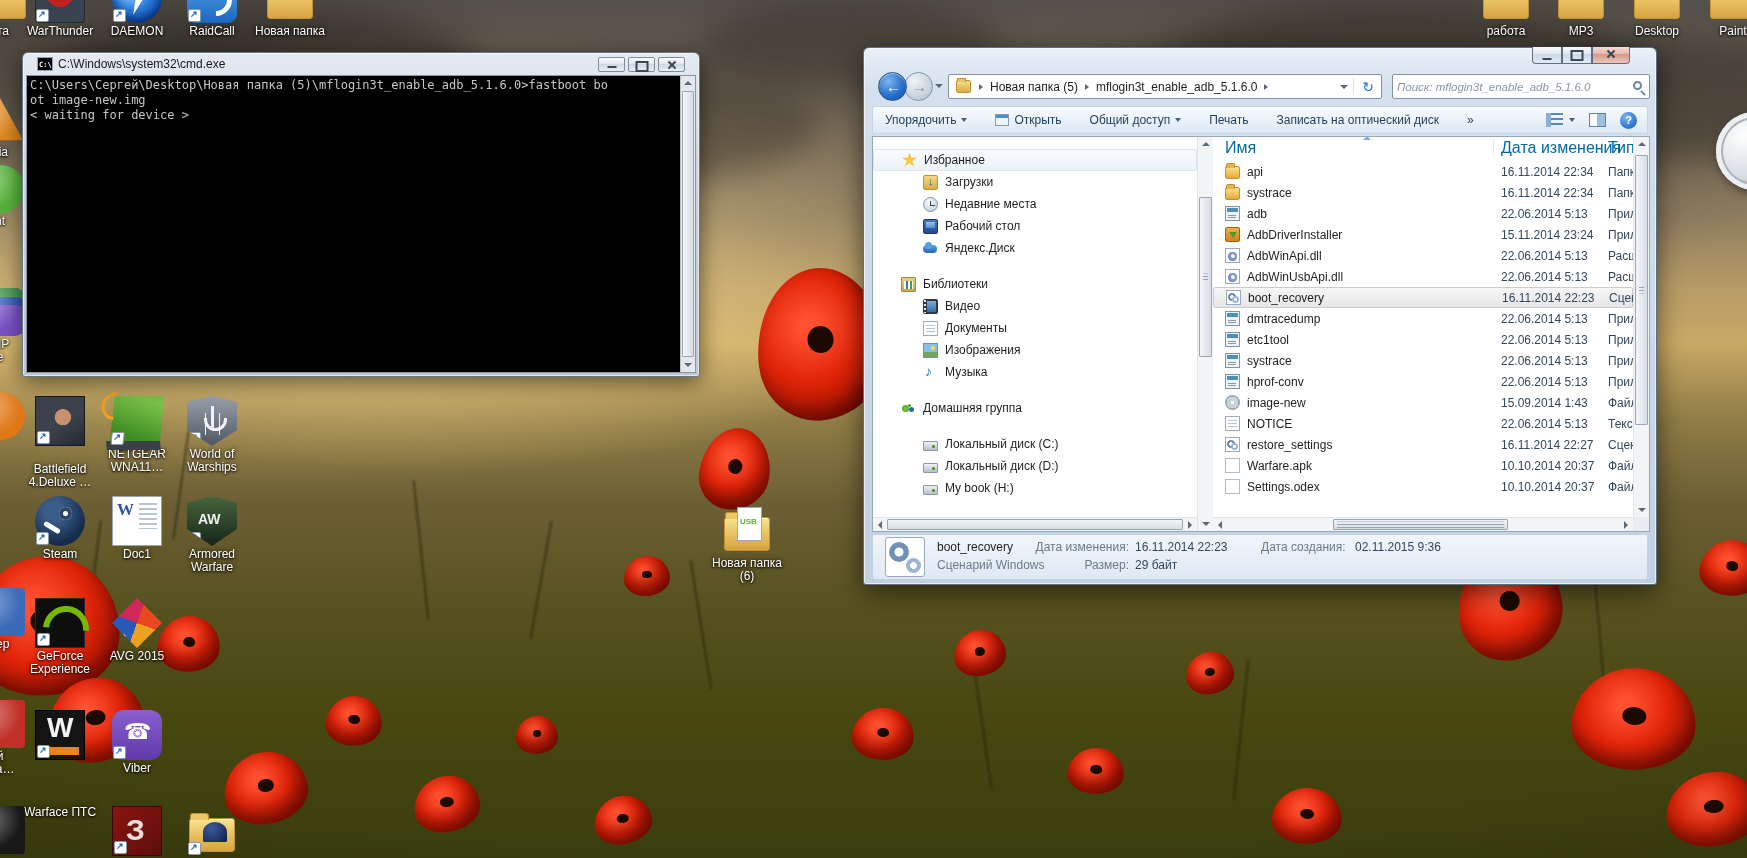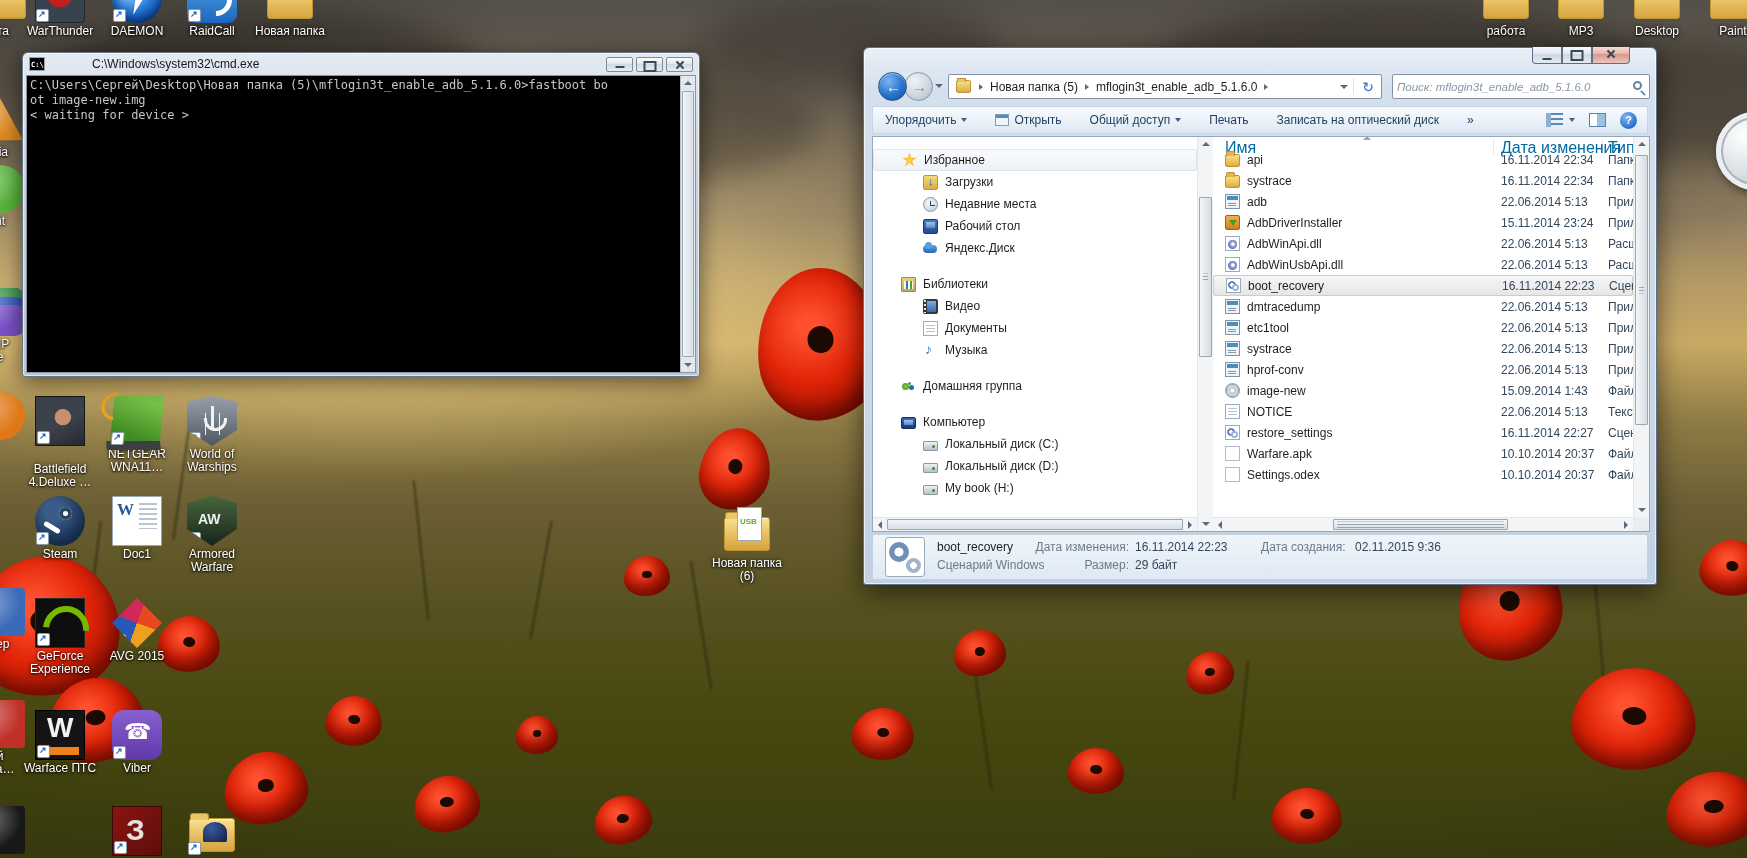--- a/index.html
+++ b/index.html
@@ -72,21 +72,21 @@
 .sh-stack{border-radius:10px;box-shadow:inset 0 16px 0 -7px rgba(70,160,70,.9),inset 0 34px 0 -17px rgba(40,88,184,.9);}
 .sh-rect{border-radius:4px;}
 
 #clock{position:absolute;left:1716px;top:112px;width:78px;height:78px;border-radius:50%;z-index:2;
  background:radial-gradient(circle at 35% 30%,#ffffff,#d7dde2 55%,#98a0a8 95%);
  box-shadow:inset 0 0 0 5px #eceff2,inset 0 0 0 7px #aab2ba,2px 4px 10px rgba(0,0,0,.45);}
 
 #cmd{position:absolute;left:22px;top:52px;width:678px;height:325px;z-index:3;
  background:linear-gradient(180deg,#e4eaf1,#cbd4df 35%,#bdc8d5);border:1px solid #697684;border-radius:6px 6px 3px 3px;
  box-shadow:0 5px 22px rgba(0,0,0,.55),inset 0 0 0 1px rgba(255,255,255,.55);}
-.cmd-title{height:22px;display:flex;align-items:center;padding:0 6px;gap:42px;}
+.cmd-title{height:22px;display:flex;align-items:center;padding:0 14px;}
 .cmdico{position:relative;width:16px;height:14px;background:#000;border:1px solid #9aa4ae;margin-right:5px;flex:none;}
 .cmdico:after{content:'C:\\';position:absolute;left:1px;top:3px;font:bold 7px "DejaVu Sans Mono",monospace;color:#fff;}
 .cmd-title-text{font-size:12px;color:#15181c;}
 .cbtns{margin-left:auto;display:flex;gap:3px;}
 .cbtn{position:relative;width:27px;height:15px;border:1px solid #7e8b99;border-radius:2px;background:linear-gradient(180deg,#fcfdfe,#e0e7ee 45%,#cfd8e2 45%,#e7edf3);}
 .g-min:after{content:'';position:absolute;left:50%;transform:translateX(-50%);bottom:3px;width:9px;height:2px;background:#39495a;}
 .g-max:after{content:'';position:absolute;left:50%;transform:translateX(-50%);top:3px;width:9px;height:7px;border:2px solid #39495a;}
 .g-close:before,.g-close:after{content:'';position:absolute;left:50%;top:2px;width:2px;height:10px;background:#39495a;}
 .g-close:before{transform:translateX(-50%) rotate(45deg);}
 .g-close:after{transform:translateX(-50%) rotate(-45deg);}
@@ -168,21 +168,21 @@
 .si-computer:after{content:'';position:absolute;left:2px;right:2px;top:2px;height:5px;background:linear-gradient(#9ec4ee,#5688c8);}
 .si-disk,.si-diskh{background:linear-gradient(#eef1f4,#b8c0c8);border:1px solid #8898a8;border-radius:1px;height:10px;margin-top:3px;}
 .si-disk:after,.si-diskh:after{content:'';position:absolute;right:2px;top:3px;width:3px;height:3px;border-radius:50%;background:#3a9018;}
 #nav-sb{position:absolute;left:324px;top:0;width:16px;height:394px;background:#f2f4f6;border-left:1px solid #e2e6ea;}
 #file-area{position:absolute;left:340px;top:0;width:420px;height:380px;overflow:hidden;}
 #col-headers{position:absolute;left:0;top:0;width:420px;height:20px;font-size:16px;color:#0369a1;}
 .colh{position:absolute;top:2px;}
 .colh0{left:12px;}.colh1{left:288px;}.colh2{left:395px;}
 .colsep{position:absolute;top:2px;width:1px;height:16px;background:#e4eaf0;}
 .sortarrow{position:absolute;left:150px;top:-1px;width:0;height:0;border:4px solid transparent;border-bottom:4px solid #88aac8;border-top:none;}
-#file-rows{position:absolute;left:0;top:12px;width:420px;}
+#file-rows{position:absolute;left:0;top:24px;width:420px;}
 .frow{display:flex;align-items:center;height:21px;padding-left:12px;font-size:12px;}
 .frow.fsel{background:linear-gradient(180deg,#f6f6f6,#e6e6e6);border:1px solid #cccccc;border-radius:2px;}
 .fico{position:relative;width:15px;height:15px;margin-right:7px;flex:none;}
 .fname{flex:none;width:254px;overflow:hidden;white-space:nowrap;color:#1e1e1e;}
 .fdate{flex:none;width:107px;color:#33475c;}
 .ftype{flex:none;width:27px;overflow:hidden;white-space:nowrap;color:#33475c;}
 .fi-folder{background:linear-gradient(180deg,#f9e089 0%,#eec25c 60%,#dfa93e 100%);border:1px solid #c49032;border-radius:2px;margin-top:2px;height:13px;}
 .fi-folder:before{content:'';position:absolute;top:-4px;left:0;width:7px;height:4px;background:#e3b54e;border:1px solid #c49032;border-bottom:none;border-radius:2px 2px 0 0;}
 .fi-app{background:#eef3f8;border:1px solid #8094a8;}
 .fi-app:before{content:'';position:absolute;left:1px;right:1px;top:1px;height:4px;background:#4a90b8;}
@@ -357,21 +357,21 @@
         </div>
         <div class="dlabel">GeForce
 Experience</div>
       </div>
       <div class="dicon" style="left: 100px; top: 598px;">
         <div class="dimg k-avg">
           <div class="scarrow"></div>
         </div>
         <div class="dlabel">AVG 2015</div>
       </div>
-      <div class="dicon" style="left: 23px; top: 710px;">
+      <div class="dicon" style="left: 23px; top: 710px; gap: 44px;">
         <div class="dimg k-warface">
           <div class="scarrow"></div>
         </div>
         <div class="dlabel">Warface ПТС</div>
       </div>
       <div class="dicon" style="left: 100px; top: 710px;">
         <div class="dimg k-viber">
           <div class="scarrow"></div>
         </div>
         <div class="dlabel">Viber</div>
@@ -538,31 +538,31 @@
             <span class="slabel">Библиотеки</span>
           </div>
           <div class="srow lvl1">
             <span class="si si-video"></span>
             <span class="slabel">Видео</span>
           </div>
           <div class="srow lvl1">
             <span class="si si-docs"></span>
             <span class="slabel">Документы</span>
           </div>
+          <div class="srow lvl1">
+            <span class="si si-pictures"></span>
+            <span class="slabel">Изображения</span>
+          </div>
           <div class="srow lvl1" style="margin-bottom: 14px;">
             <span class="si si-music"></span>
             <span class="slabel">Музыка</span>
           </div>
           <div class="srow lvl0" style="margin-bottom: 14px;">
             <span class="si si-homegroup"></span>
             <span class="slabel">Домашняя группа</span>
-          </div>
-          <div class="srow lvl0">
-            <span class="si si-computer"></span>
-            <span class="slabel">Компьютер</span>
           </div>
           <div class="srow lvl1">
             <span class="si si-disk"></span>
             <span class="slabel">Локальный диск (C:)</span>
           </div>
           <div class="srow lvl1">
             <span class="si si-disk"></span>
             <span class="slabel">Локальный диск (D:)</span>
           </div>
           <div class="srow lvl1">

